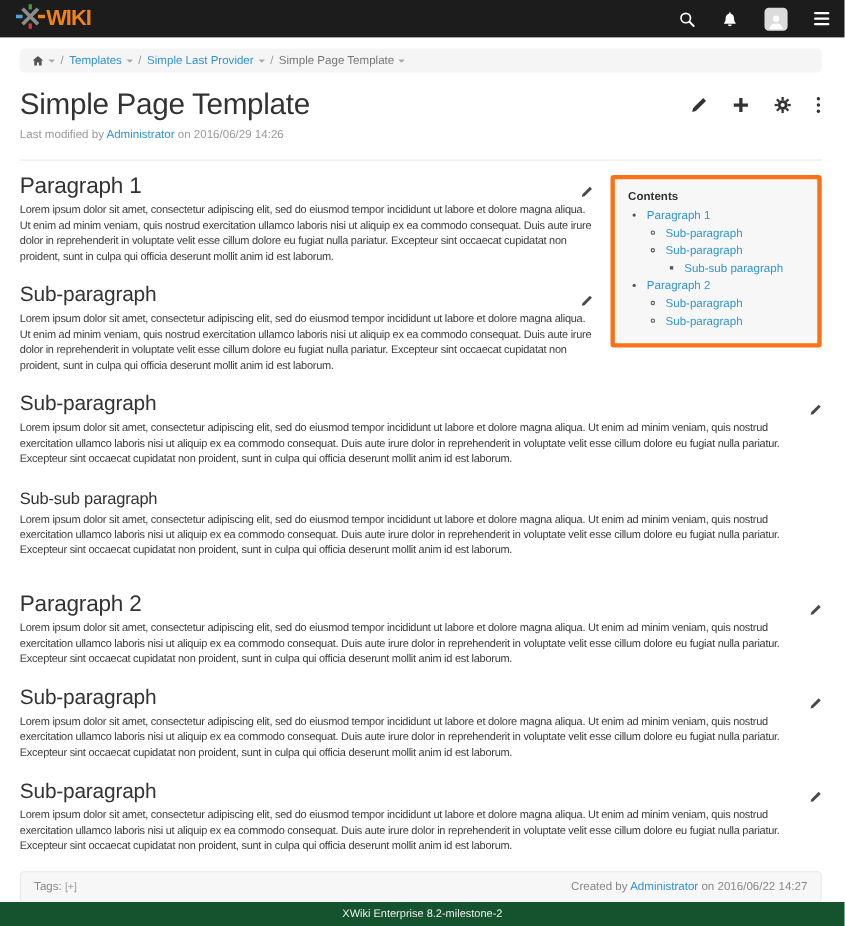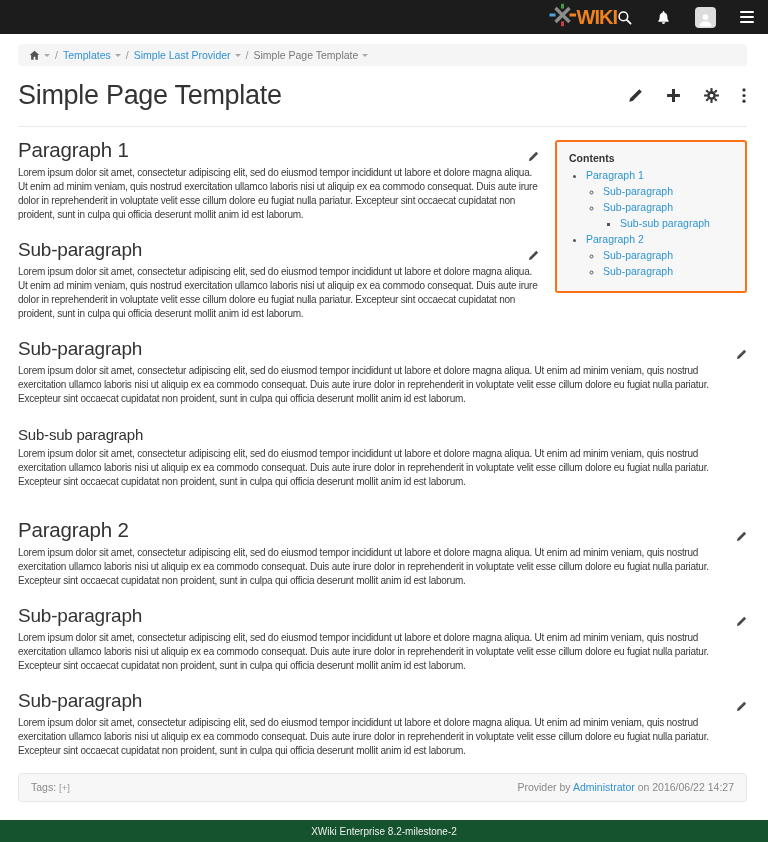--- a/index.html
+++ b/index.html
@@ -1,21 +1,21 @@
 <!DOCTYPE html>
 <html><head>
 <meta charset="utf-8">
 <style>
   * { box-sizing: border-box; }
   html,body { margin:0; padding:0; background:#fff; }
   body { font-family:"Liberation Sans", sans-serif; color:#333; }
   .viewport { width:768px; height:842px; display:flex; flex-direction:column; overflow:hidden; background:#fff; }
 
   
-  .navbar { flex:none; height:34px; background:#1c1c1c; display:flex; align-items:center; justify-content:flex-end; padding:0 14px 0 14px; }
+  .navbar { flex:none; height:34px; background:#1c1c1c; display:flex; align-items:center; justify-content:space-between; padding:0 14px 0 14px; }
   .logo { display:flex; align-items:center; text-decoration:none; }
   .logo-text { color:#f0821e; font-size:20px; font-weight:bold; letter-spacing:-1px; line-height:1; margin-left:1px; }
   .nav-icons { display:flex; align-items:center; gap:24px; }
   .nav-icon { display:inline-flex; align-items:center; justify-content:center; cursor:pointer; }
   .avatar { width:21px; height:21px; background:#dcdcdc; border-radius:4px; display:flex; align-items:flex-end; justify-content:center; overflow:hidden; }
   .burger { display:flex; flex-direction:column; gap:3px; }
   .burger span { display:block; width:14px; height:2px; background:#fff; border-radius:1px; }
 
   
   .container { flex:1 1 auto; padding:0 21px 0 18px; overflow:hidden; }
@@ -31,21 +31,21 @@
   .page-actions { display:flex; align-items:center; gap:23px; padding-top:7px; padding-right:1px; }
   .action-btn { display:inline-flex; cursor:pointer; }
   .action-btn svg { fill:#333; }
 
   .modified { margin:7px 0 0; font-size:10.5px; color:#999; }
   .user-link { color:#3092d5; text-decoration:none; cursor:pointer; }
   hr.doc-sep { border:none; border-top:1px solid #eaeaea; margin:17px 0 0; }
 
   
   .xcontent { margin-top:12px; }
-  .toc { float:right; width:192px; background:#f7f7f7; border:2px solid #f97316; border-radius:3px; padding:9px 12px 11px; margin:1px 0 14px 16px; font-size:10.5px; line-height:1.42; }
+  .toc { float:right; width:192px; background:#f7f7f7; border:4px solid #f97316; border-radius:3px; padding:9px 12px 11px; margin:1px 0 14px 16px; font-size:10.5px; line-height:1.42; }
   .toc-title { margin:0 0 2px; font-weight:bold; color:#333; }
   .toc ul { margin:0; padding-left:17px; }
   .toc li { margin:1px 0; color:#555; }
   .toc a { color:#2e95d3; text-decoration:none; cursor:pointer; }
 
   .sh { font-weight:400; color:#333; margin:0; line-height:1.05; letter-spacing:-0.2px; }
   .sh1 { font-size:20.5px; margin-top:30px; }
   .sh2 { font-size:19px;   margin-top:18px; }
   .sh3 { font-size:15px;   margin-top:21px; }
   .sec-first .sh1 { margin-top:1px; }
@@ -158,20 +158,25 @@
           <svg width="4" height="15" viewBox="0 0 4 16">
               <g fill="#333">
                 <circle cx="2" cy="2" r="1.7"></circle>
                 <circle cx="2" cy="8" r="1.7"></circle>
                 <circle cx="2" cy="14" r="1.7"></circle>
               </g>
             </svg>
         </span>
       </div>
     </div>
+    <p class="modified">
+      <span>Last modified by</span>
+      <a class="user-link">Administrator</a>
+      <span>on 2016/06/29 14:26</span>
+    </p>
     <hr class="doc-sep">
 
     <div class="xcontent">
 
       <div class="toc">
         <p class="toc-title">Contents</p>
         <ul>
           <li>
             <a>Paragraph 1</a>
             <ul>
@@ -274,21 +279,21 @@
       </section>
 
     </div>
 
     <div class="docfooter">
       <span>
         <span>Tags:</span>
         <a class="tags-add">[+]</a>
       </span>
       <span>
-        <span>Provider by</span>
+        <span>Created by</span>
         <a class="user-link">Administrator</a>
         <span>on 2016/06/22 14:27</span>
       </span>
     </div>
 
   </div>
 
   <footer class="bottombar">
     <span>XWiki Enterprise 8.2-milestone-2</span>
   </footer>

